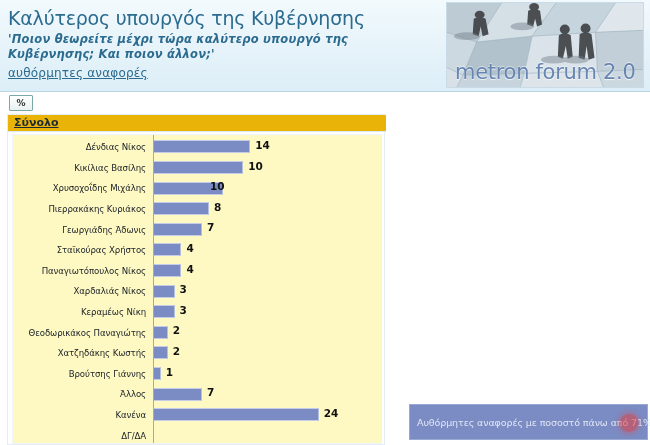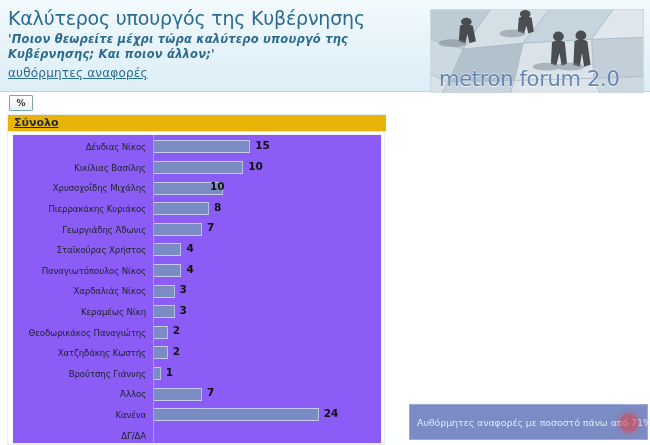--- a/index.html
+++ b/index.html
@@ -29,21 +29,21 @@
     letter-spacing: 0.2px;
   }
   .sublink {
     font-size: 12px; color: #2b6b8f; text-decoration: underline;
     line-height: 15px; margin-top: 1px; display: inline-block;
     cursor: pointer; letter-spacing: 0.2px;
   }
 
   
   .logo-wrap {
-    position: absolute; right: 6px; top: 9px; width: 214px; height: 86px;
+    position: absolute; right: 6px; top: 2px; width: 198px; height: 86px;
     overflow: hidden; border: 1px solid #c8dbe6; background: #cfd8de;
   }
   .logo-photo { position: absolute; inset: 0; }
   .logo-photo svg { display: block; width: 100%; height: 100%; }
   .logo-text {
     position: absolute; left: 8px; bottom: 3px; right: 4px;
     font-size: 21px; font-weight: 400; color: #5f7fae;
     font-family: "DejaVu Sans", "Liberation Sans", sans-serif;
     letter-spacing: -0.3px; white-space: nowrap;
     text-shadow: 0 1px 1px rgba(255,255,255,0.85), 0 -1px 0 rgba(255,255,255,0.5);
@@ -70,21 +70,21 @@
     position: absolute; left: 0; top: 0; width: 378px; height: 17px;
     background: #eab308; border-bottom: 1px solid #dceaef;
   }
   .panel-head-label {
     position: absolute; left: 6px; top: 1px;
     font-size: 11px; font-weight: bold; color: #1c2b33;
     text-decoration: underline;
   }
   .plot {
     position: absolute; left: 4px; top: 19px; width: 370px; height: 310px;
-    background: #8b5cf6; border: 1px solid #eef4f7;
+    background: #fef9c3; border: 1px solid #eef4f7;
   }
 
   
   .rows { position: absolute; left: 0; top: 2px; width: 370px; }
   .row {
     position: relative; height: 20.6px; display: flex; align-items: center;
   }
   .row-label {
     position: absolute; left: 0; width: 137px; text-align: right;
     padding-right: 4px;
@@ -200,21 +200,21 @@
     <div class="panel-head">
       <div class="panel-head-label">Σύνολο</div>
     </div>
     <div class="plot">
       <div class="axis-line"></div>
       <div class="rows" id="rows">
           <div class="row">
             <div class="row-label">Δένδιας Νίκος</div>
             <div class="bar-track">
               <div class="bar" style="width: 96.1333px; background: rgb(123, 140, 196);"></div>
-              <div class="bar-value" style="left: 101.133px;">15</div>
+              <div class="bar-value" style="left: 101.133px;">14</div>
             </div>
           </div>
           <div class="row">
             <div class="row-label">Κικίλιας Βασίλης</div>
             <div class="bar-track">
               <div class="bar" style="width: 89.2667px; background: rgb(123, 140, 196);"></div>
               <div class="bar-value" style="left: 94.2667px;">10</div>
             </div>
           </div>
           <div class="row">

